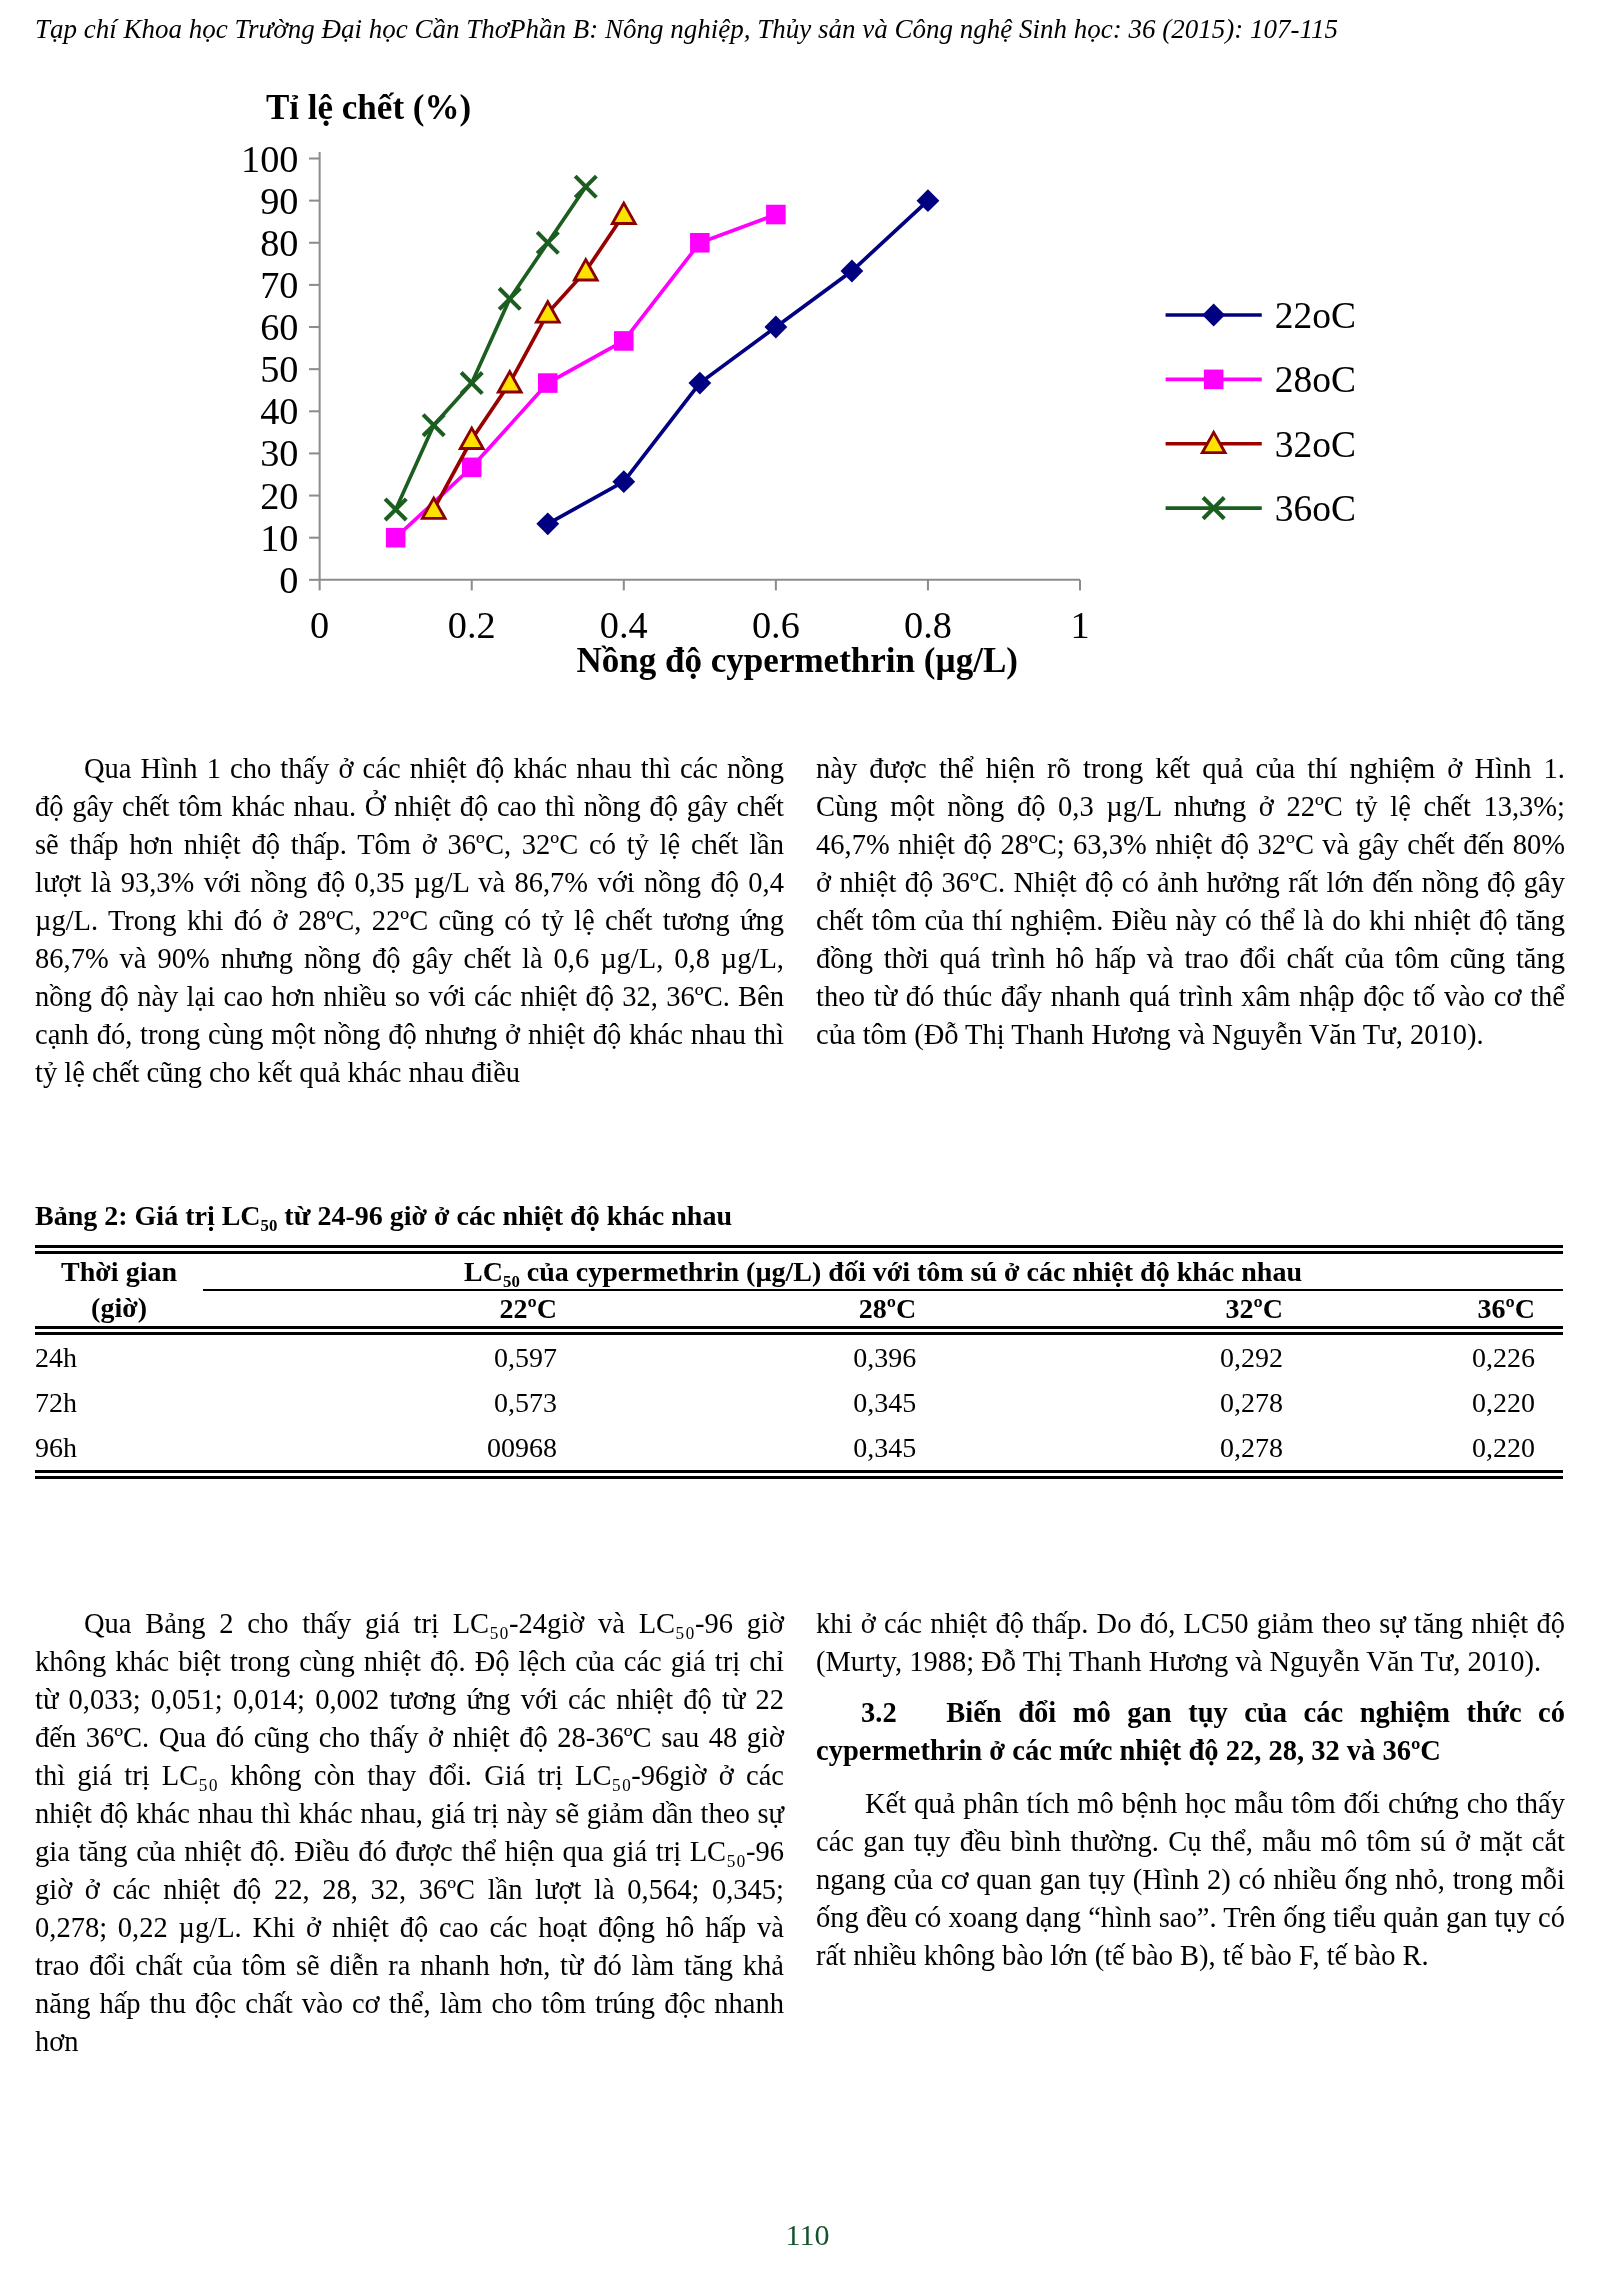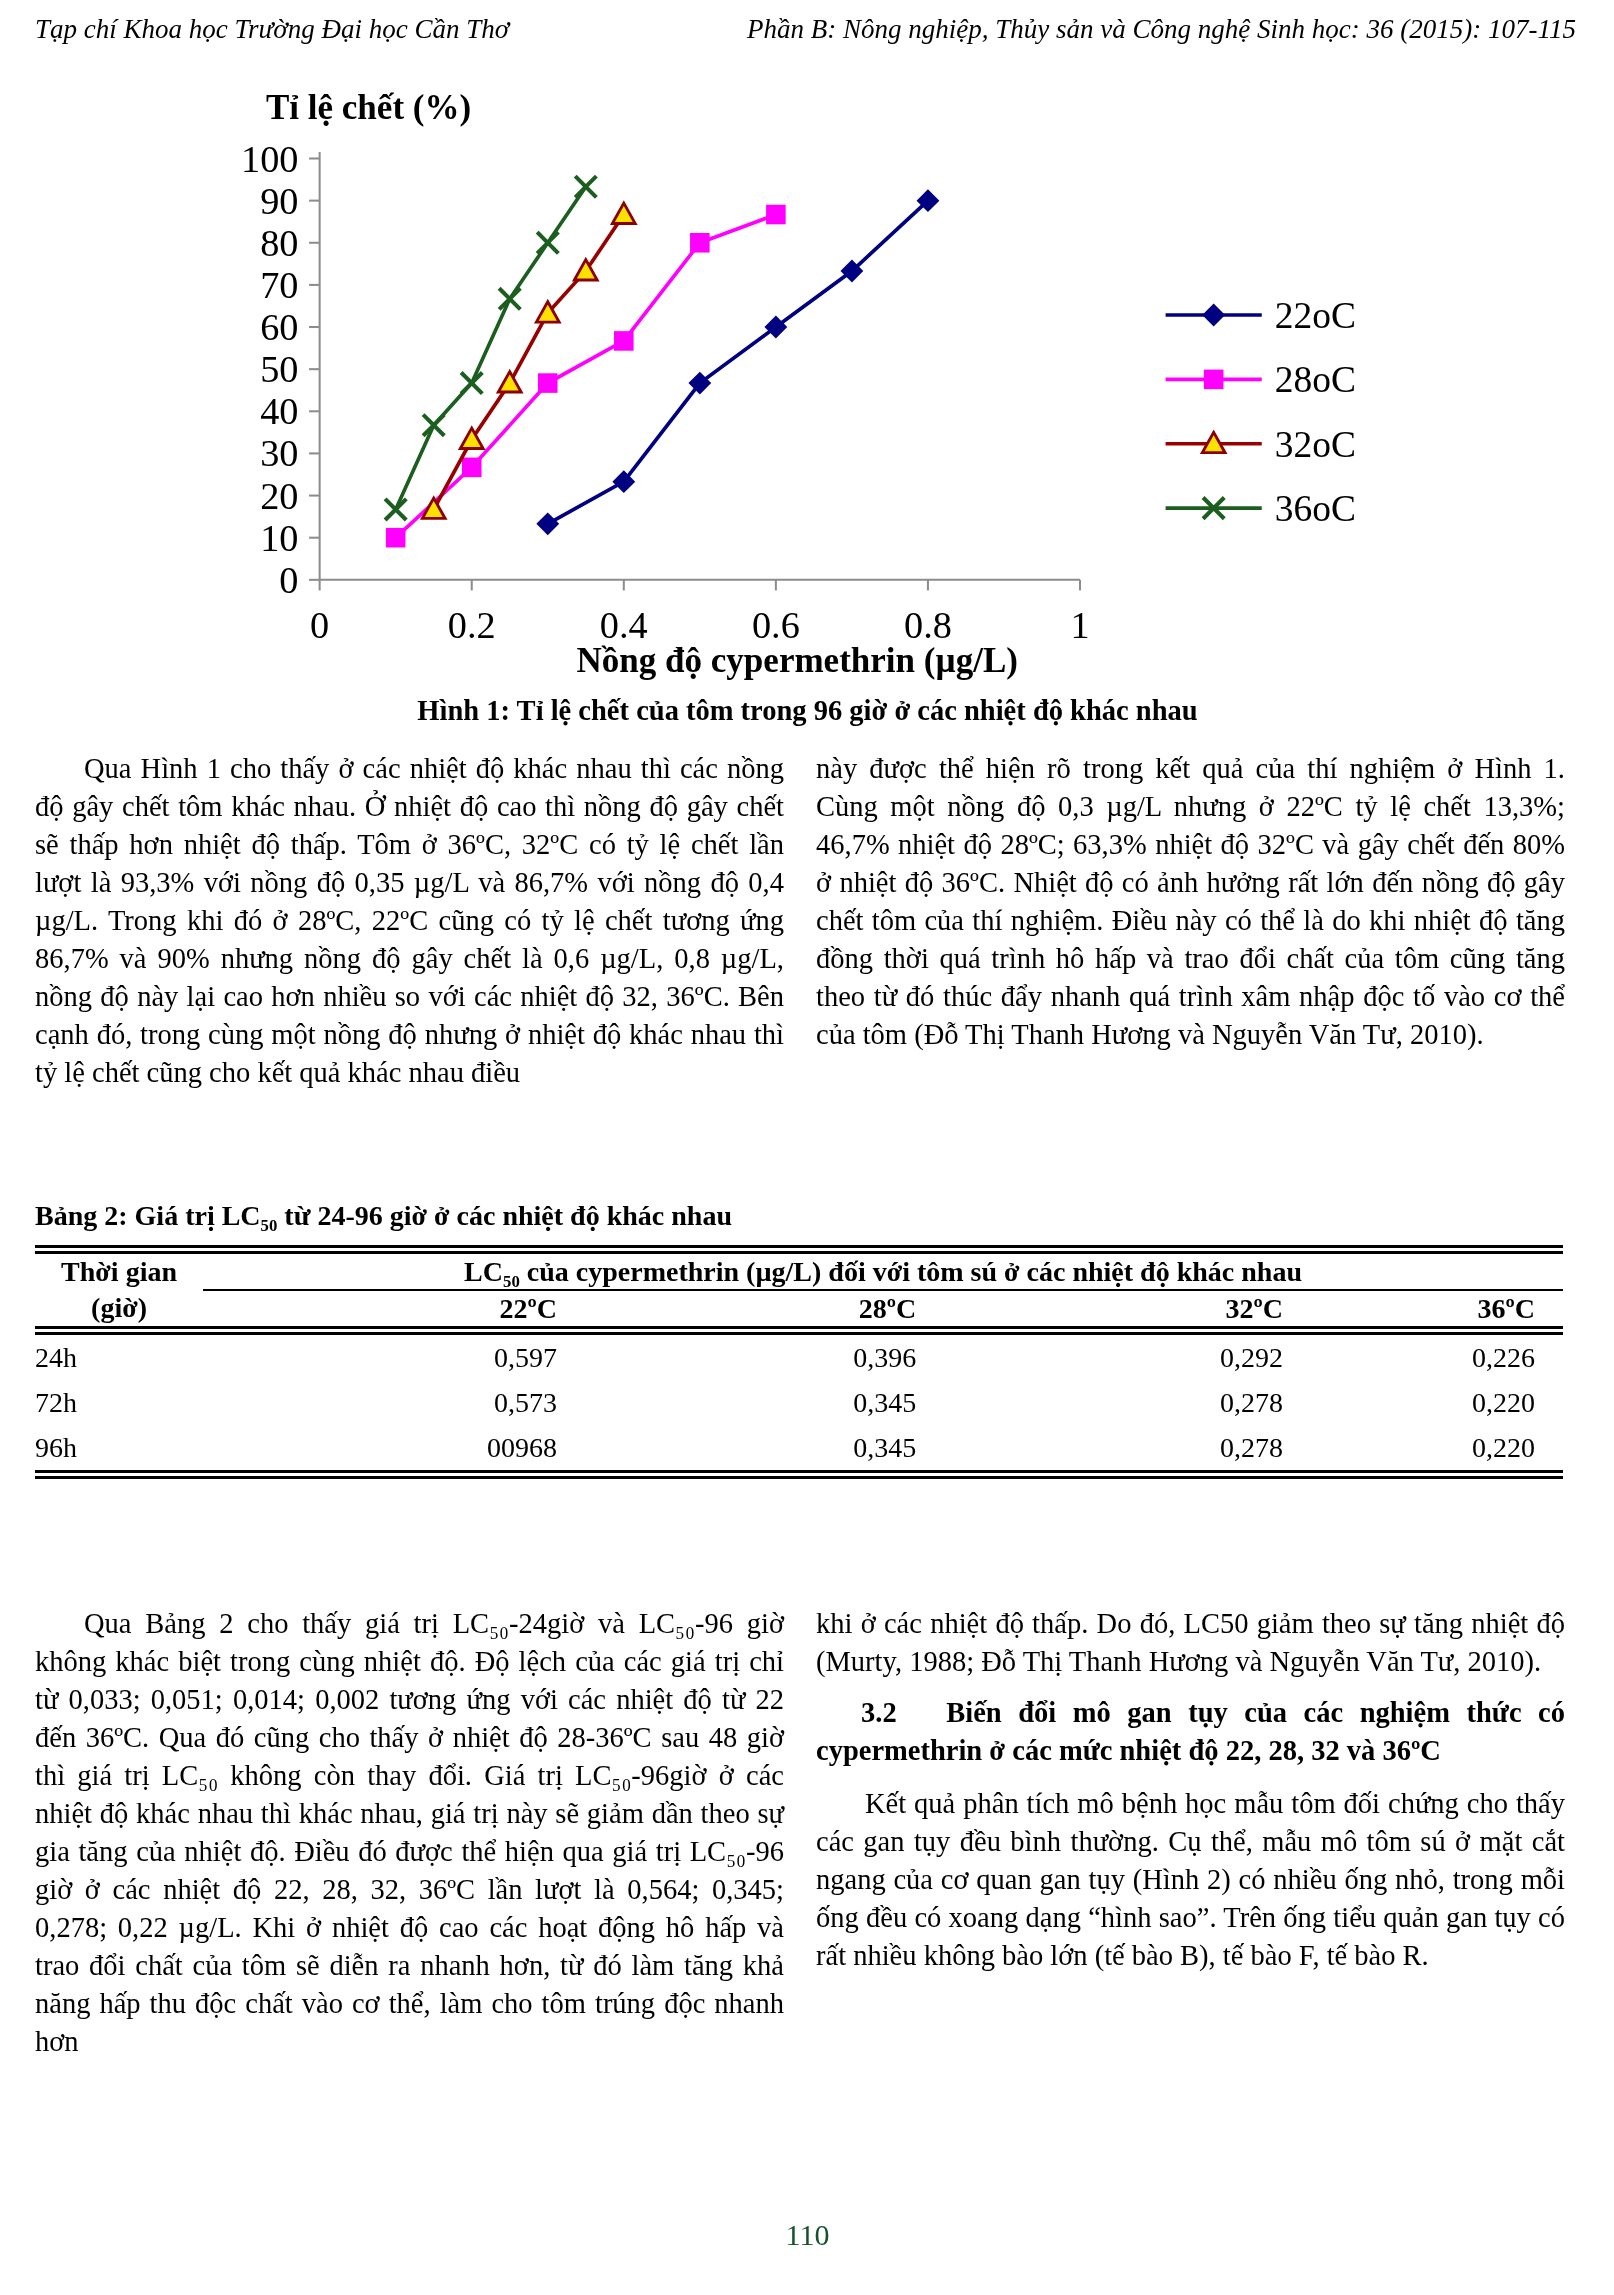--- a/index.html
+++ b/index.html
@@ -1,19 +1,19 @@
 <!DOCTYPE html>
 <html style="font-size:13px"><head>
 <meta charset="utf-8">
 <style>
   html,body{margin:0;padding:0;background:#ffffff;}
   body{width:1615px;height:2295px;font-family:"Liberation Serif",serif;color:#000;}
   .page{position:relative;width:1615px;height:2295px;overflow:hidden;background:#fff;}
 
-  .hdr{position:absolute;top:13px;left:35px;width:1541px;display:flex;justify-content:space-between;
+  .hdr{position:absolute;top:13px;left:35px;width:1541px;display:flex;
        font-style:italic;font-size:27px;line-height:33px;}
 
   .chart-wrap{position:absolute;top:77px;left:122px;width:1370px;height:621px;}
   svg text{font-family:"Liberation Serif",serif;fill:#000;}
   svg .tick{font-size:47px;}
   svg .leg{font-size:46px;}
   svg .axt{font-size:43px;font-weight:bold;}
 
   .fig-caption{position:absolute;top:695px;left:0;width:1615px;text-align:center;
                font-weight:bold;font-size:28.5px;}
@@ -145,21 +145,20 @@
           <path d="M 1325 461 L 1339 436 L 1353 461 Z" fill="#ffe100" stroke="#8b0000" stroke-width="3.5"></path>
           <text x="1414" y="466" class="leg">32oC</text>
           <line x1="1280" y1="529" x2="1398" y2="529" stroke="#1b5e20" stroke-width="4.5"></line>
           <line x1="1326" y1="516" x2="1352" y2="542" stroke="#1b5e20" stroke-width="5"></line>
           <line x1="1326" y1="542" x2="1352" y2="516" stroke="#1b5e20" stroke-width="5"></line>
           <text x="1414" y="545" class="leg">36oC</text>
         </g>
       </svg>
   </div>
 
-  <div class="fig-caption">Hình 1: Tỉ lệ chết của tôm trong 96 giờ ở các nhiệt độ khác nhau</div>
 
   <div class="cols cols1">
     <div class="col">
       <p class="ind">Qua Hình 1 cho thấy ở các nhiệt độ khác nhau thì các nồng độ gây chết tôm khác nhau. Ở nhiệt độ cao thì nồng độ gây chết sẽ thấp hơn nhiệt độ thấp. Tôm ở 36ºC, 32ºC có tỷ lệ chết lần lượt là 93,3% với nồng độ 0,35 µg/L và 86,7% với nồng độ 0,4 µg/L. Trong khi đó ở 28ºC, 22ºC cũng có tỷ lệ chết tương ứng 86,7% và 90% nhưng nồng độ gây chết là 0,6 µg/L, 0,8 µg/L, nồng độ này lại cao hơn nhiều so với các nhiệt độ 32, 36ºC. Bên cạnh đó, trong cùng một nồng độ nhưng ở nhiệt độ khác nhau thì tỷ lệ chết cũng cho kết quả khác nhau điều</p>
     </div>
     <div class="col">
       <p>này được thể hiện rõ trong kết quả của thí nghiệm ở Hình 1. Cùng một nồng độ 0,3 µg/L nhưng ở 22ºC tỷ lệ chết 13,3%; 46,7% nhiệt độ 28ºC; 63,3% nhiệt độ 32ºC và gây chết đến 80% ở nhiệt độ 36ºC. Nhiệt độ có ảnh hưởng rất lớn đến nồng độ gây chết tôm của thí nghiệm. Điều này có thể là do khi nhiệt độ tăng đồng thời quá trình hô hấp và trao đổi chất của tôm cũng tăng theo từ đó thúc đẩy nhanh quá trình xâm nhập độc tố vào cơ thể của tôm (Đỗ Thị Thanh Hương và Nguyễn Văn Tư, 2010).</p>
     </div>
   </div>
 

